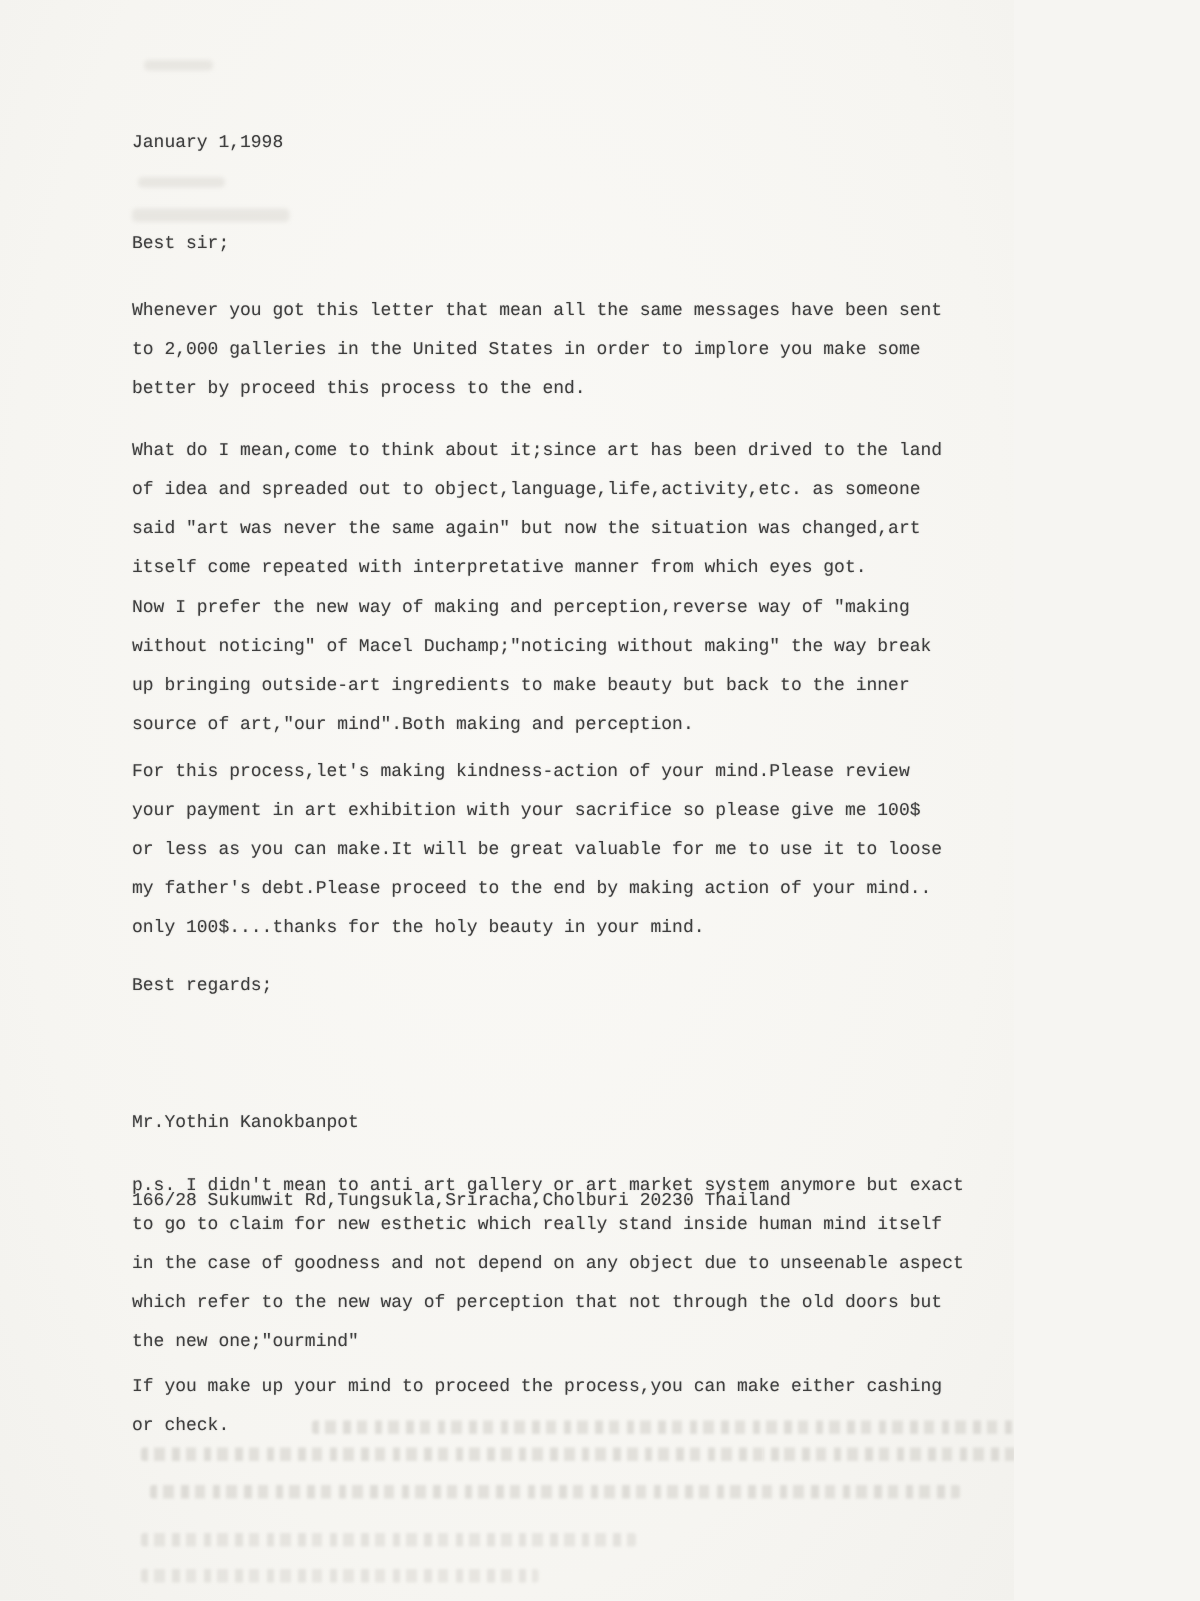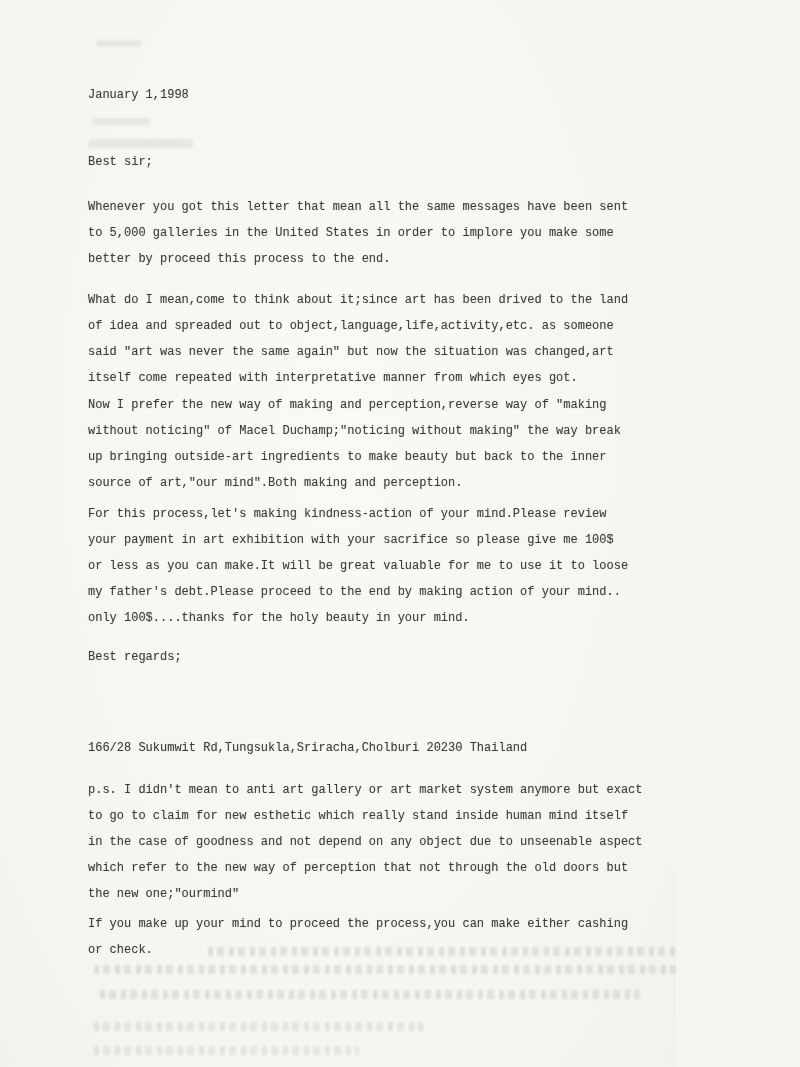--- a/index.html
+++ b/index.html
@@ -57,21 +57,21 @@
 </head>
 <body>
 
 <div class="page">
 
   <div class="block" style="top:82px">January 1,1998</div>
 
   <div class="block" style="top:149px">Best sir;</div>
 
   <div class="block" style="top:194px">Whenever you got this letter that mean all the same messages have been sent
-to 5,000 galleries in the United States in order to implore you make some
+to 2,000 galleries in the United States in order to implore you make some
 better by proceed this process to the end.</div>
 
   <div class="block" style="top:392px">Now I prefer the new way of making and perception,reverse way of "making
 without noticing" of Macel Duchamp;"noticing without making" the way break
 up bringing outside-art ingredients to make beauty but back to the inner
 source of art,"our mind".Both making and perception.</div>
 
   <div class="block" style="top:287px">What do I mean,come to think about it;since art has been drived to the land
 of idea and spreaded out to object,language,life,activity,etc. as someone
 said "art was never the same again" but now the situation was changed,art
@@ -79,20 +79,21 @@
 
   <div class="block" style="top:501px">For this process,let's making kindness-action of your mind.Please review
 your payment in art exhibition with your sacrifice so please give me 100$
 or less as you can make.It will be great valuable for me to use it to loose
 my father's debt.Please proceed to the end by making action of your mind..
 only 100$....thanks for the holy beauty in your mind.</div>
 
   <div class="block" style="top:644px">Best regards;</div>
 
   <div class="block" style="top:709px">
+    <div>Mr.Yothin Kanokbanpot</div>
     <div>166/28 Sukumwit Rd,Tungsukla,Sriracha,Cholburi 20230 Thailand</div>
   </div>
 
   <div class="block" style="top:911px">If you make up your mind to proceed the process,you can make either cashing
 or check.</div>
 
   <div class="block" style="top:777px">p.s. I didn't mean to anti art gallery or art market system anymore but exact
 to go to claim for new esthetic which really stand inside human mind itself
 in the case of goodness and not depend on any object due to unseenable aspect
 which refer to the new way of perception that not through the old doors but

